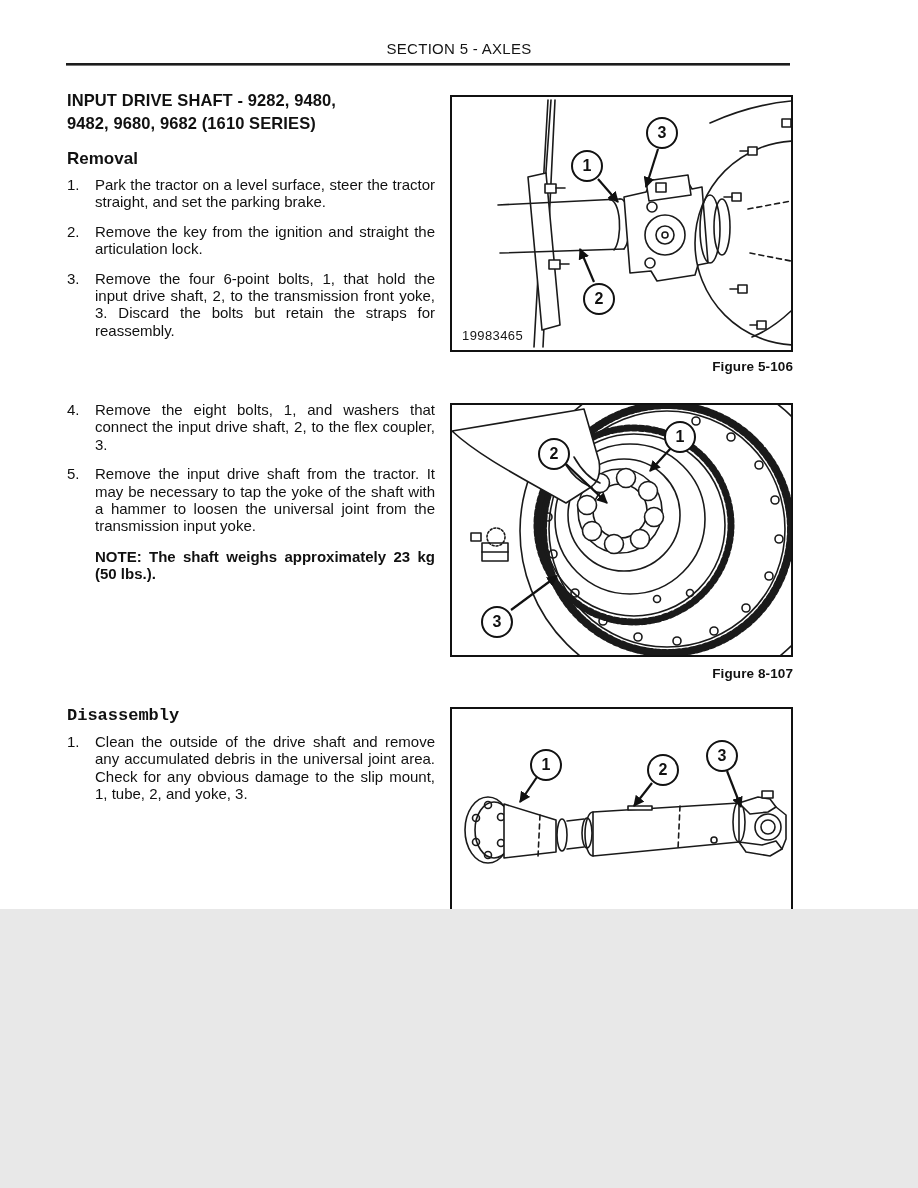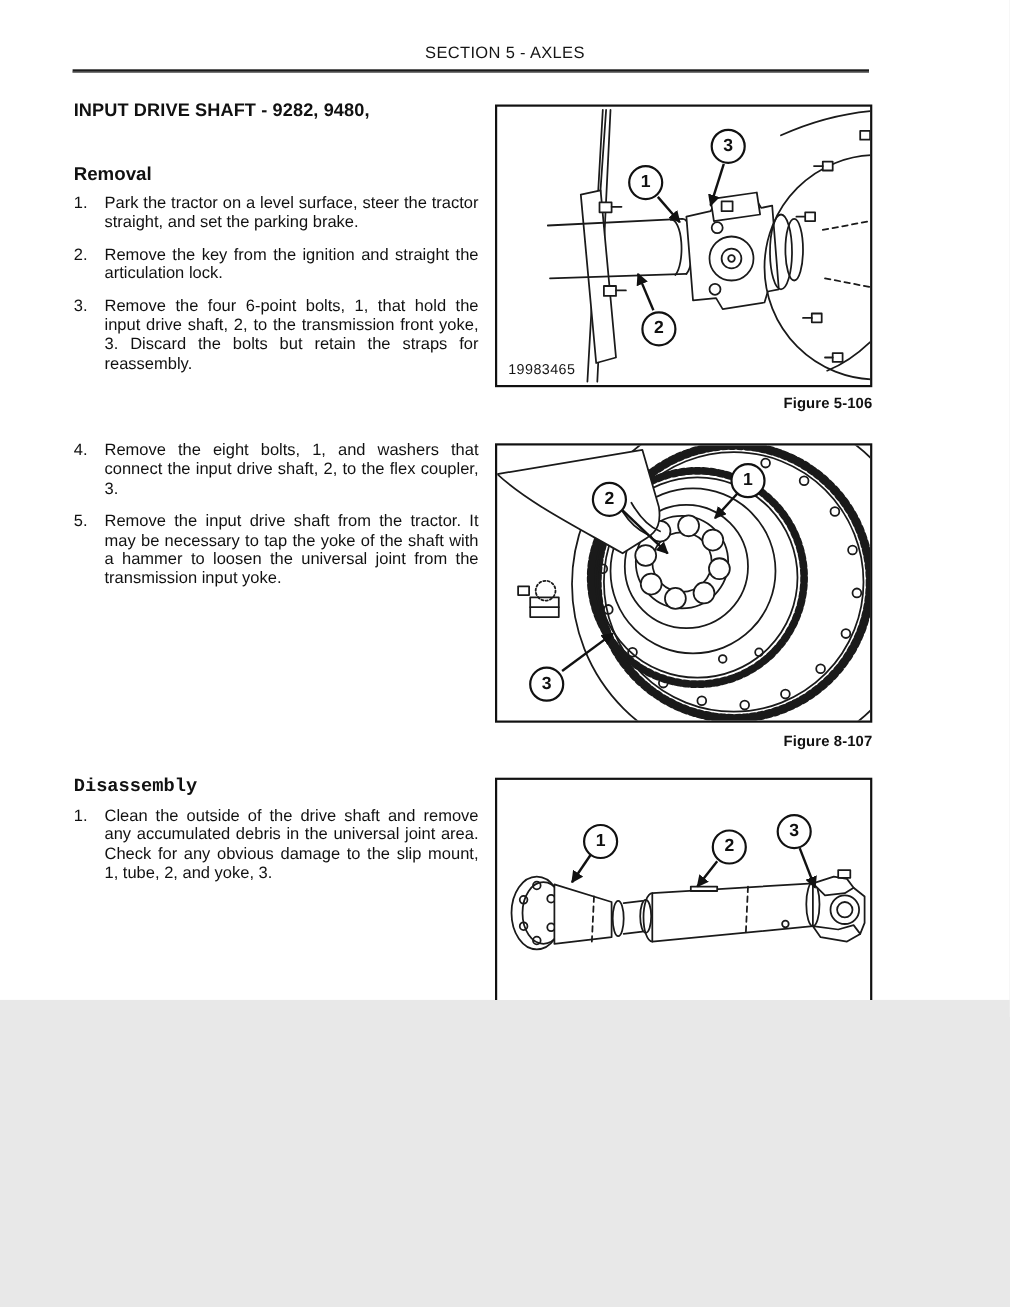--- a/index.html
+++ b/index.html
@@ -70,20 +70,21 @@
 </head>
 <body>
 
 <div class="page">
 
   <div class="hdr">SECTION 5 - AXLES</div>
   <div class="rule"></div>
 
   <div class="doc-title">
     <div>INPUT DRIVE SHAFT - 9282, 9480,</div>
+    <div>9482, 9680, 9682 (1610 SERIES)</div>
   </div>
 
   <div class="sec-heading" style="top:149px;">Removal</div>
 
   <div class="steps" style="top:176px;">
     <div class="step">
       <span class="step-num">1.</span>
       <span class="step-text">Park the tractor on a level surface, steer the tractor straight, and set the parking brake.</span>
     </div>
     <div class="step">
@@ -98,20 +99,21 @@
 
   <div class="steps" style="top:401px;">
     <div class="step">
       <span class="step-num">4.</span>
       <span class="step-text">Remove the eight bolts, 1, and washers that connect the input drive shaft, 2, to the flex coupler, 3.</span>
     </div>
     <div class="step">
       <span class="step-num">5.</span>
       <span class="step-text">Remove the input drive shaft from the tractor. It may be necessary to tap the yoke of the shaft with a hammer to loosen the universal joint from the transmission input yoke.</span>
     </div>
+    <div class="note">NOTE: The shaft weighs approximately 23 kg (50 lbs.).</div>
   </div>
 
   <div class="sec-heading" style="top:706px;font-family:Liberation Mono, monospace;">Disassembly</div>
 
   <div class="steps" style="top:733px;">
     <div class="step">
       <span class="step-num">1.</span>
       <span class="step-text">Clean the outside of the drive shaft and remove any accumulated debris in the universal joint area. Check for any obvious damage to the slip mount, 1, tube, 2, and yoke, 3.</span>
     </div>
   </div>

